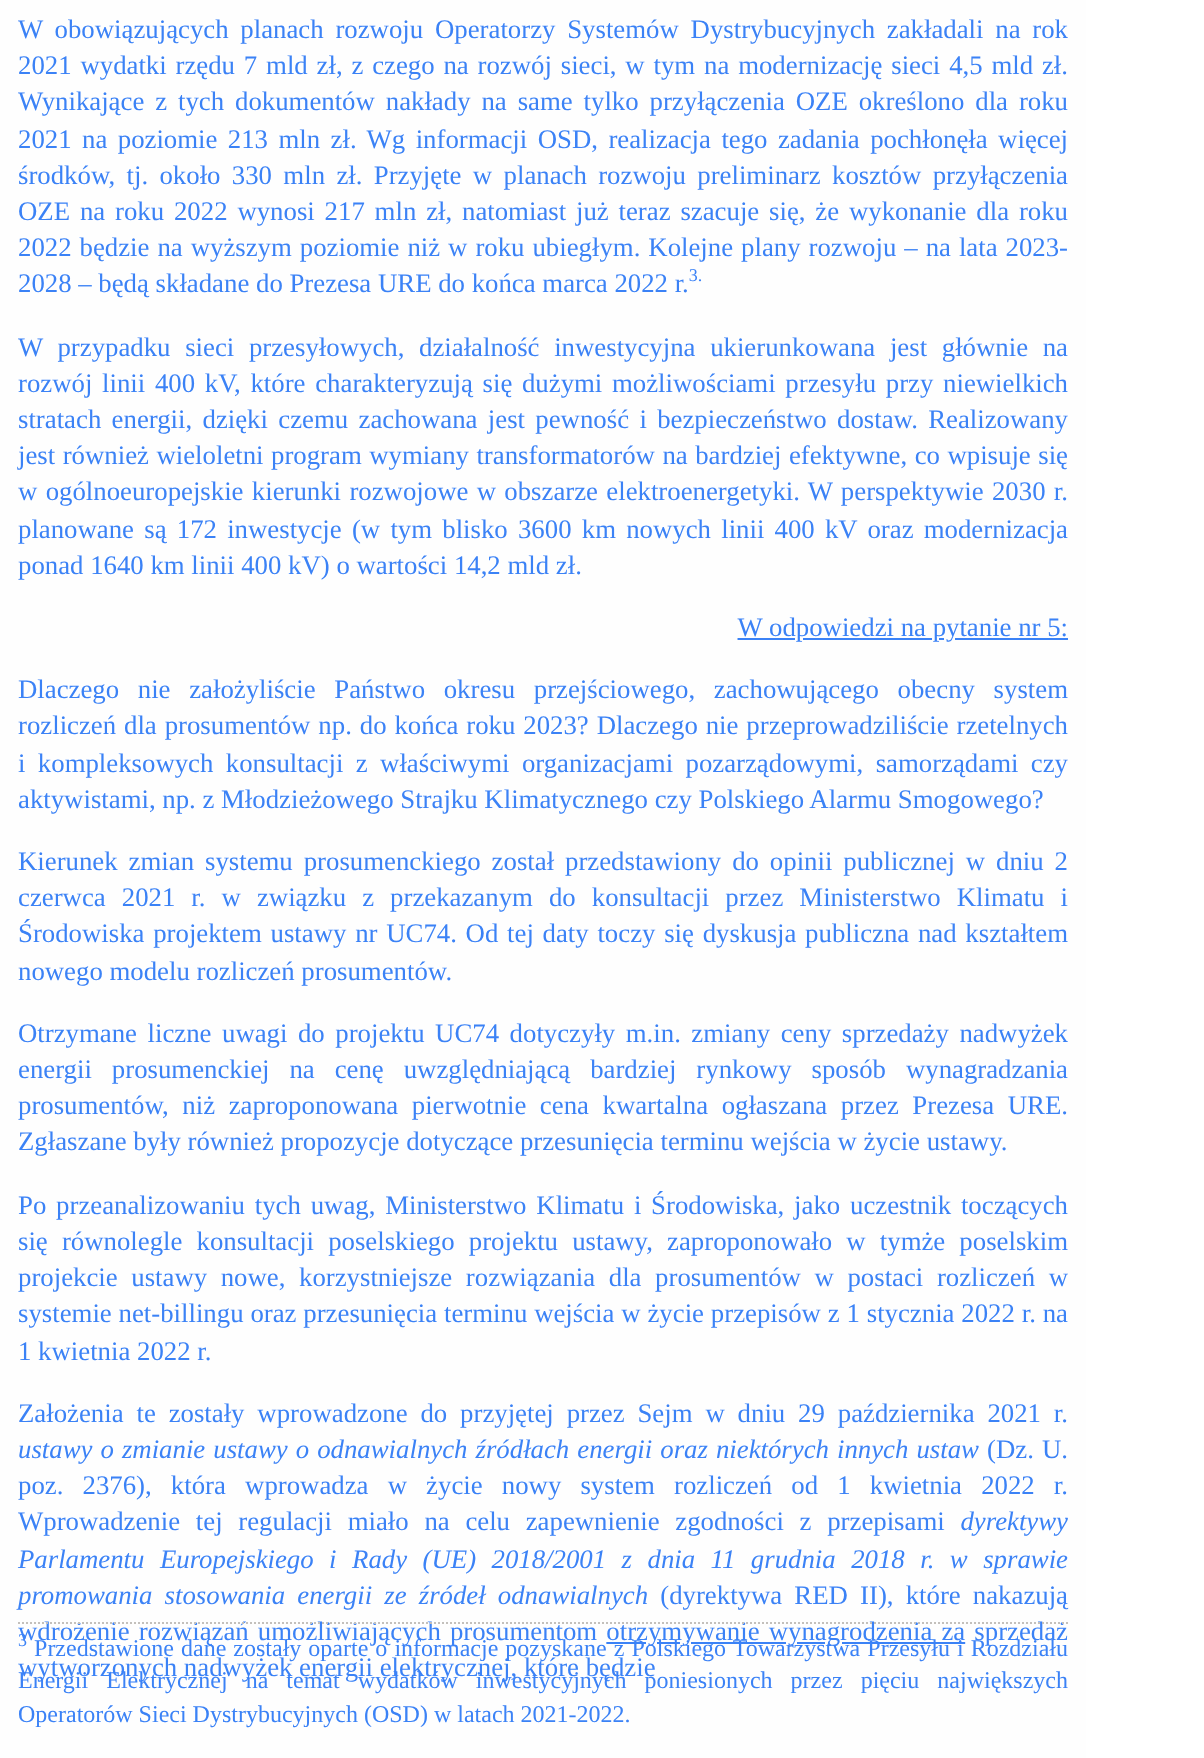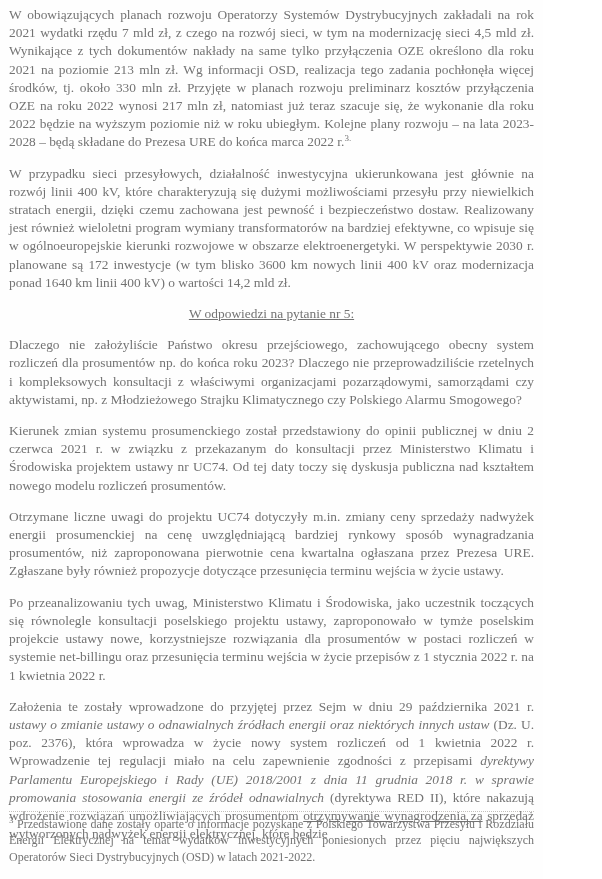--- a/index.html
+++ b/index.html
@@ -6,35 +6,35 @@
     margin: 0;
     padding: 0;
     background: #ffffff;
   }
   .page {
     position: relative;
     width: 543px;
     height: 879px;
     box-sizing: border-box;
     background: #fefefe;
-    color: #737373;
+    color: #3b82f6;
     font-family: "Liberation Serif", "DejaVu Serif", serif;
     font-size: 13.4px;
     line-height: 18.2px;
     padding: 6px 9px 0 9px;
     overflow: hidden;
     text-align: justify;
   }
   .page p {
     margin: 0 0 13px 0;
   }
   .section-heading {
     text-decoration: underline;
     margin: 30px 0 16px 0;
-    text-align: center;
+    text-align: right;
   }
   .question {
   }
   .italic-seg {
     font-style: italic;
   }
   .underline-seg {
     text-decoration: underline;
   }
   sup {

